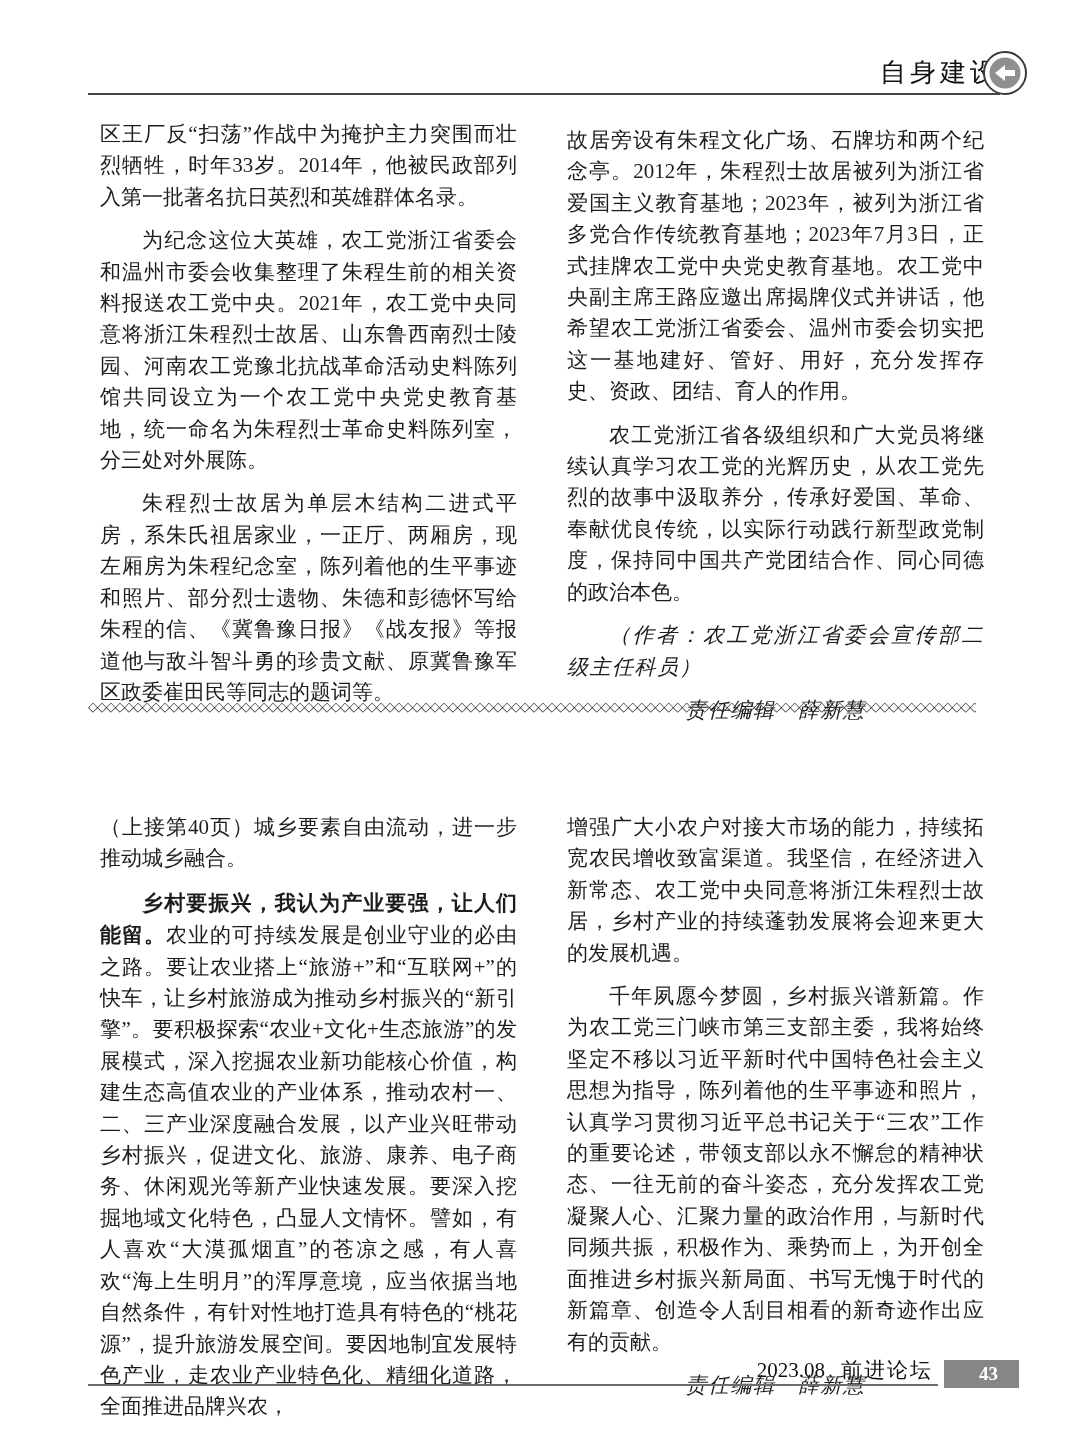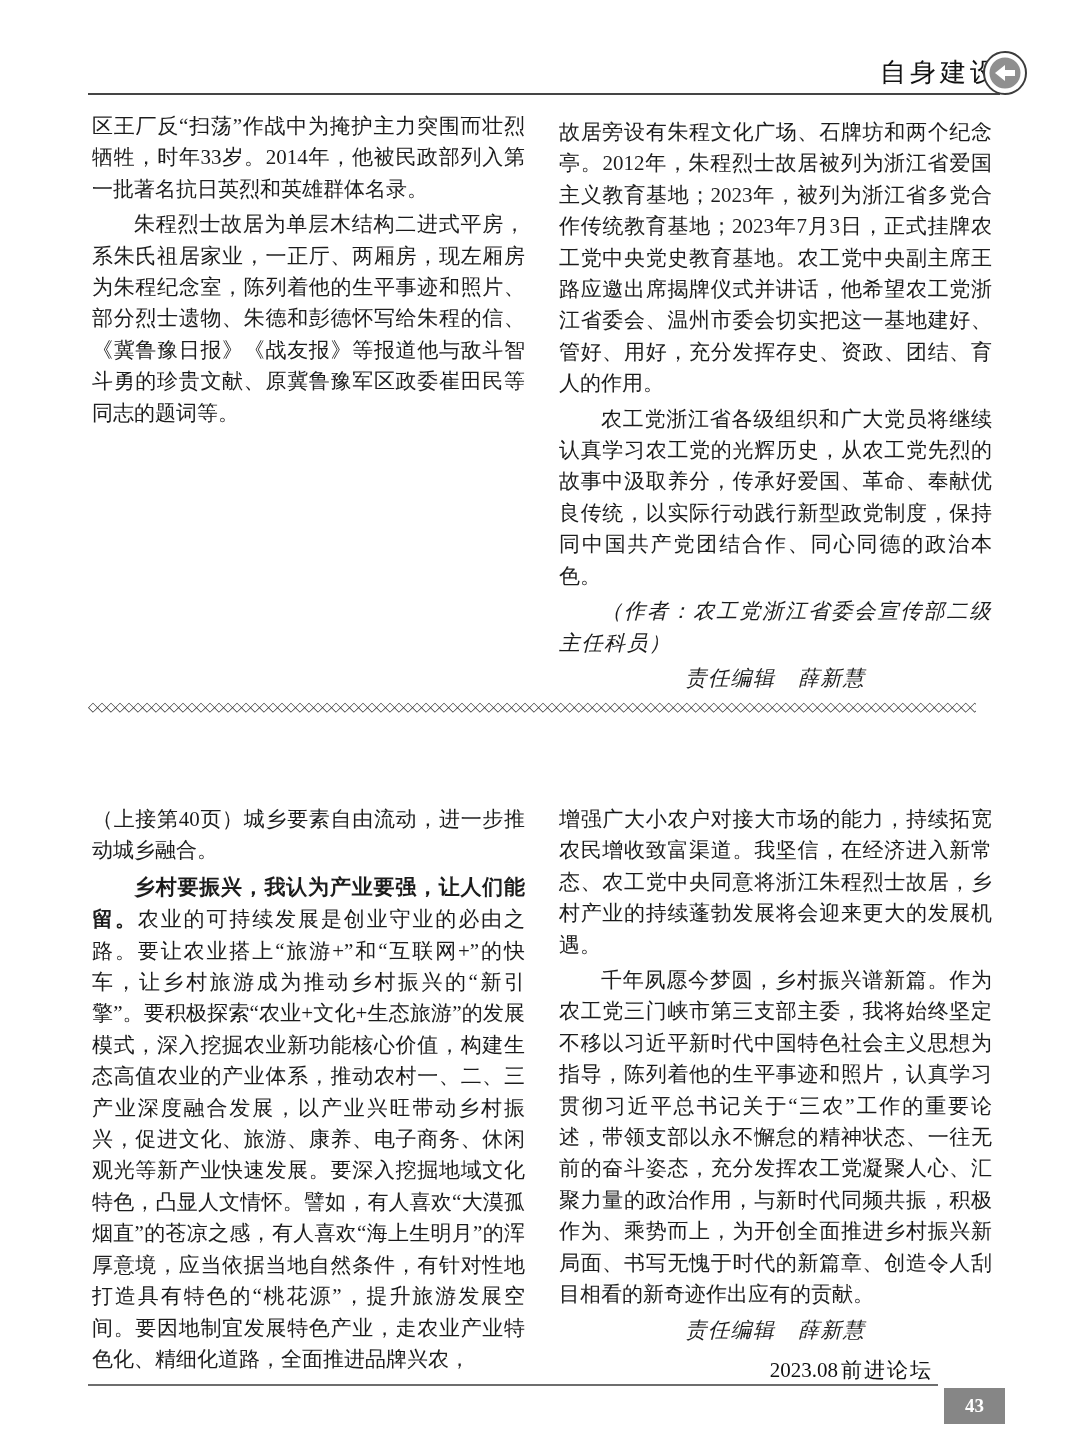--- a/index.html
+++ b/index.html
@@ -22,21 +22,21 @@
     position:absolute;left:88px;top:93px;width:912px;height:2px;
     background:#454545;
   }
   .header-icon{position:absolute;left:982px;top:50px;width:46px;height:46px;}
   
   .col{
     position:absolute;width:441px;
     font-size:21px;line-height:31.4px;
     text-align:justify;text-justify:inter-ideograph;
   }
-  .col p{margin:4px;padding:0;}
+  .col p{margin:12px;padding:0;}
   .indent{text-indent:2em;}
   .lead{
     font-weight:700;
     font-family:"Liberation Sans","DejaVu Sans",sans-serif;
   }
   .kaiti{
     font-style:italic;
     letter-spacing:1.5px;
   }
   .align-right{text-align:center;text-indent:0;}
@@ -54,51 +54,52 @@
   }
   
   .footer-line{
     position:absolute;left:88px;top:1384px;width:850px;height:2px;
     background:#6e6e6e;
   }
   .footer-text{
     position:absolute;top:1356px;right:138px;
     font-size:21px;white-space:nowrap;color:#111;
   }
-  .footer-issue{font-family:"Liberation Serif","DejaVu Serif",serif;margin-right:3px;}
+  .footer-issue{font-family:"Liberation Serif","DejaVu Serif",serif;margin-right:16px;}
   .footer-journal{
     font-family:"Liberation Sans","DejaVu Sans",sans-serif;
     letter-spacing:2px;
     margin-top:39px;
   }
   .page-badge{
-    position:absolute;left:944px;top:1388px;width:61px;height:36px;
+    position:absolute;left:944px;top:1360px;width:61px;height:28px;
     background:#868686;color:#ffffff;
     font-family:"Liberation Serif","DejaVu Serif",serif;
     font-weight:700;font-size:19px;
-    display:flex;align-items:center;justify-content:center;
+    display:flex;align-items:center;justify-content:center;padding-left:14px;
   }
 </style>
 </head>
 <body>
 
 <div class="page">
 
   <div class="header-label">自身建设</div>
   <div class="header-line"></div>
   <div class="header-icon">
     <svg width="46" height="46" viewBox="0 0 46 46">
       <circle cx="23" cy="23" r="21" fill="#ffffff" stroke="#3c3c3c" stroke-width="2"></circle>
       <circle cx="23" cy="23" r="15.5" fill="#8f8f8f"></circle>
       <polygon points="13,23 23,15 23,20 33,20 33,26 23,26 23,31" fill="#ffffff"></polygon>
     </svg>
   </div>
 
   <div class="col" id="a1-left">
     <p>区王厂反“扫荡”作战中为掩护主力突围而壮烈牺牲，时年33岁。2014年，他被民政部列入第一批著名抗日英烈和英雄群体名录。</p>
+    <p class="indent">为纪念这位大英雄，农工党浙江省委会和温州市委会收集整理了朱程生前的相关资料报送农工党中央。2021年，农工党中央同意将浙江朱程烈士故居、山东鲁西南烈士陵园、河南农工党豫北抗战革命活动史料陈列馆共同设立为一个农工党中央党史教育基地，统一命名为朱程烈士革命史料陈列室，分三处对外展陈。</p>
     <p class="indent">朱程烈士故居为单层木结构二进式平房，系朱氏祖居家业，一正厅、两厢房，现左厢房为朱程纪念室，陈列着他的生平事迹和照片、部分烈士遗物、朱德和彭德怀写给朱程的信、《冀鲁豫日报》《战友报》等报道他与敌斗智斗勇的珍贵文献、原冀鲁豫军区政委崔田民等同志的题词等。</p>
   </div>
 
   <div class="col" id="a1-right">
     <p>故居旁设有朱程文化广场、石牌坊和两个纪念亭。2012年，朱程烈士故居被列为浙江省爱国主义教育基地；2023年，被列为浙江省多党合作传统教育基地；2023年7月3日，正式挂牌农工党中央党史教育基地。农工党中央副主席王路应邀出席揭牌仪式并讲话，他希望农工党浙江省委会、温州市委会切实把这一基地建好、管好、用好，充分发挥存史、资政、团结、育人的作用。</p>
     <p class="indent">农工党浙江省各级组织和广大党员将继续认真学习农工党的光辉历史，从农工党先烈的故事中汲取养分，传承好爱国、革命、奉献优良传统，以实际行动践行新型政党制度，保持同中国共产党团结合作、同心同德的政治本色。</p>
     <p class="indent kaiti">（作者：农工党浙江省委会宣传部二级主任科员）</p>
     <p class="kaiti align-right editor-line">责任编辑　薛新慧</p>
   </div>
 

